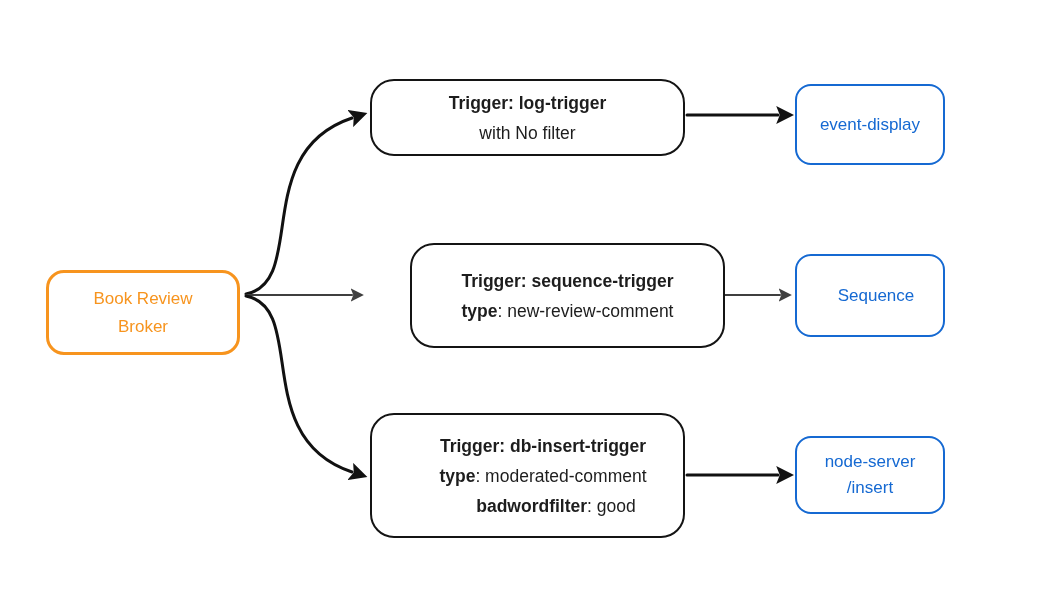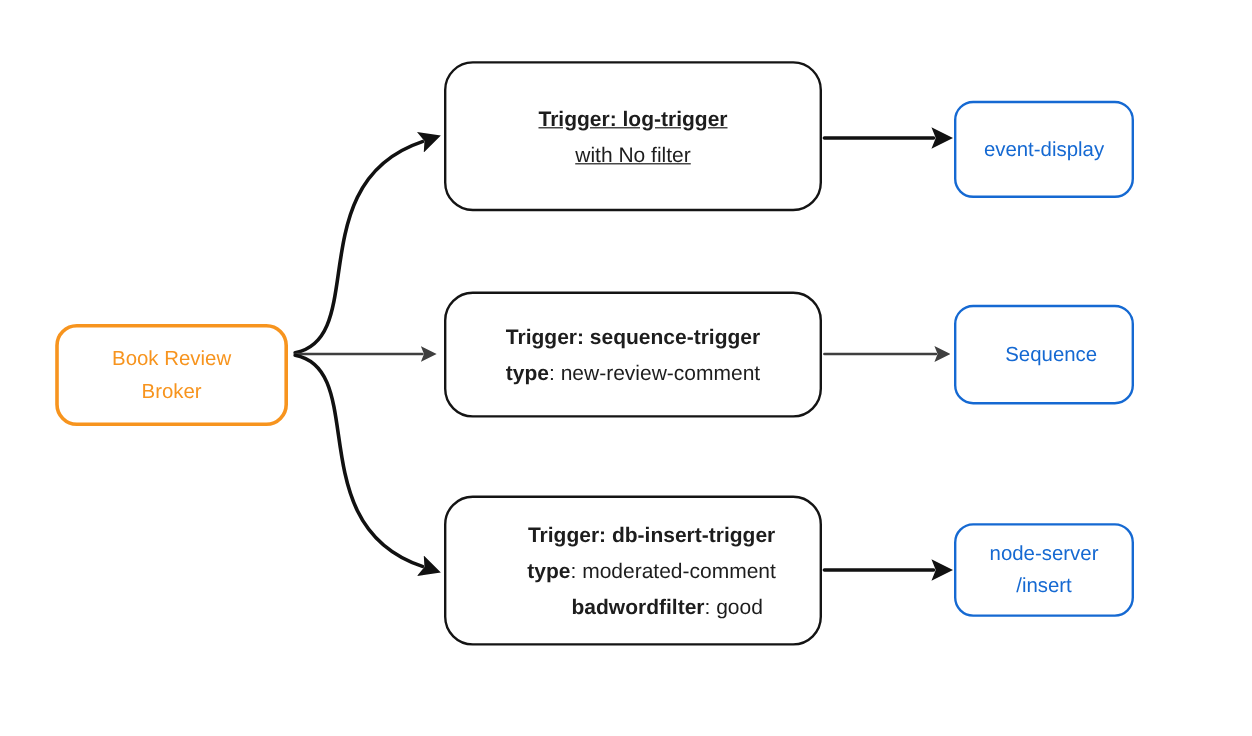--- a/index.html
+++ b/index.html
@@ -47,22 +47,22 @@
   
   .trigger {
     border: 2.5px solid #141414;
     border-radius: 24px;
     color: #1d1d1d;
     font-size: 17.5px;
     line-height: 30px;
     left: 370px;
     width: 315px;
   }
-  .trigger-1 { top: 51px;  height: 125px; text-decoration: underline; }
-  .trigger-2 { top: 243px; height: 105px; }
+  .trigger-1 { top: 79px;  height: 77px; }
+  .trigger-2 { top: 243px; height: 105px; margin-left: 40px; }
   .trigger-3 { top: 413px; height: 125px; padding-left: 31px; }
   .trigger .bold { font-weight: bold; }
   .trigger .line-indent { padding-left: 26px; }
   
   .sink {
     border: 2.5px solid #1569D2;
     border-radius: 16px;
     color: #1569D2;
     font-size: 17px;
     line-height: 26px;

